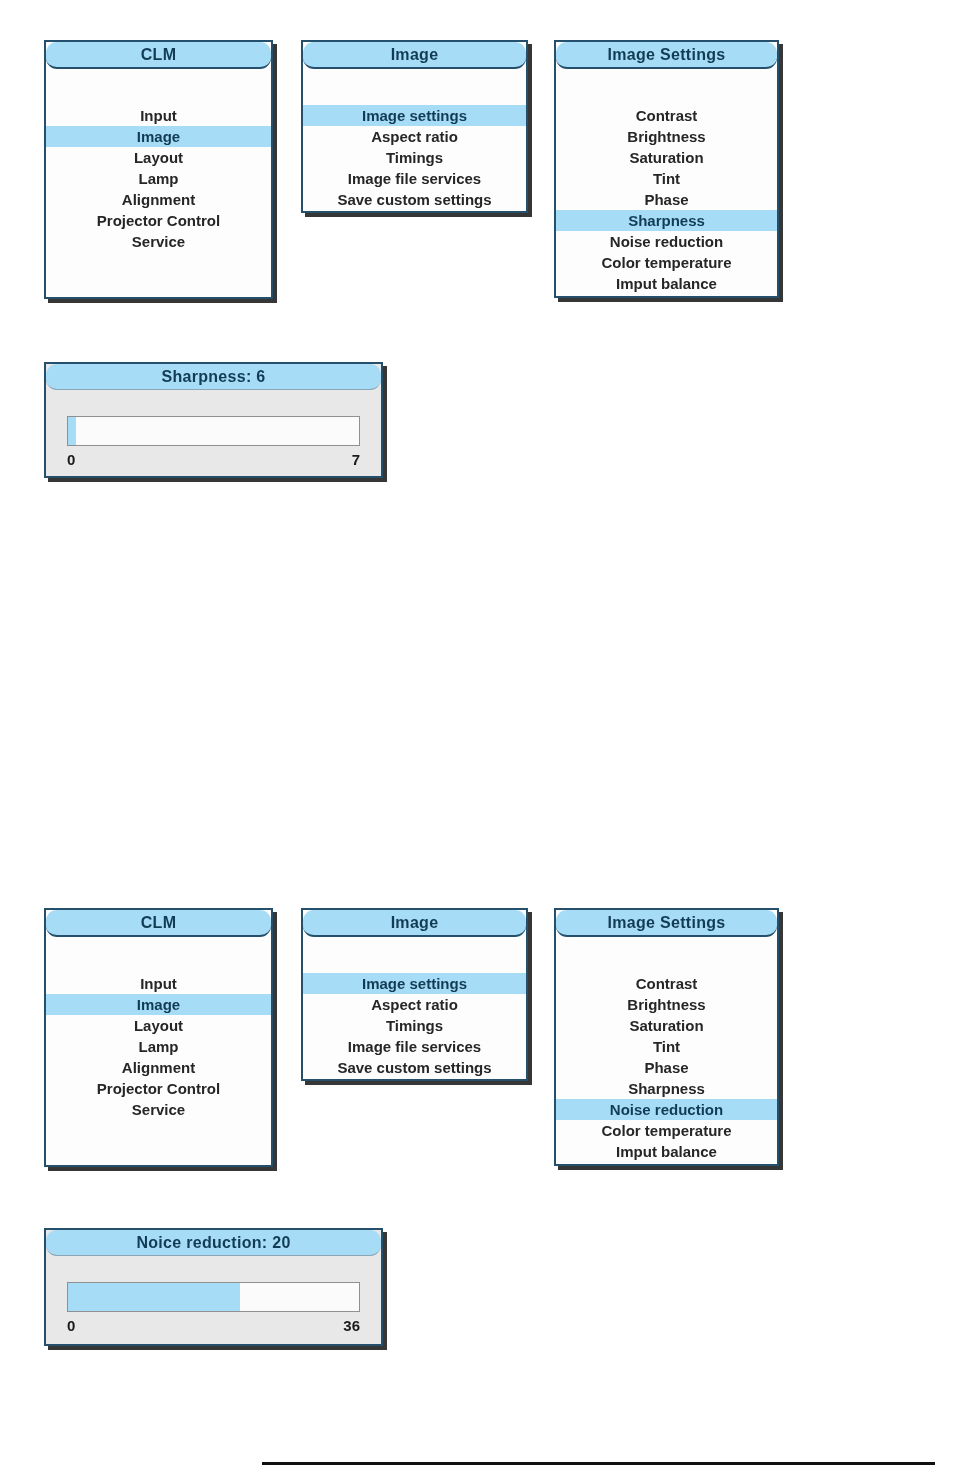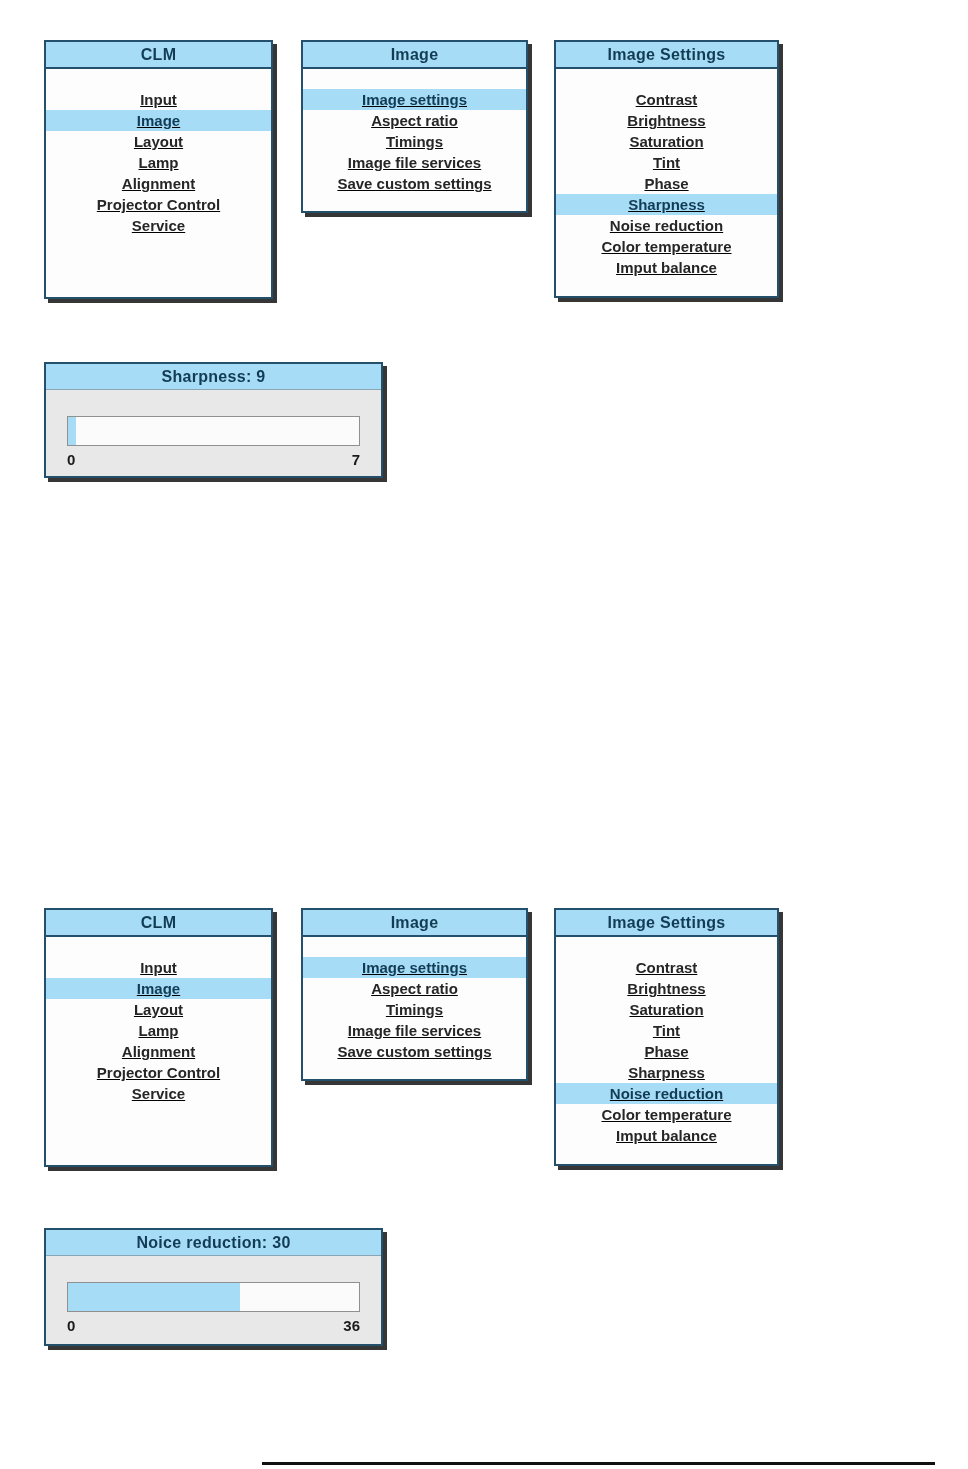--- a/index.html
+++ b/index.html
@@ -15,23 +15,23 @@
     background:#fdfdfd;
     box-shadow:4px 4px 0 rgba(10,10,10,0.82);
   }
   .osd-title {
     height:25px; line-height:25px;
     background:#a7dcf6;
     border-bottom:2px solid #24506b;
     text-align:center;
     font-size:16px; font-weight:bold; color:#123c55;
     letter-spacing:0.3px;
-    white-space:nowrap; overflow:hidden;
+    white-space:nowrap; overflow:hidden;border-radius:11px;
   }
-  .menu-body { padding-top:20px;text-decoration:underline; }
+  .menu-body { padding-top:36px; }
   .menu-item {
     height:21px; line-height:21px;
     text-align:center;
     font-size:15px; font-weight:bold; color:#262626;
     white-space:nowrap;
   }
   .menu-item.selected { background:#a7dcf6; color:#123c55; }
 
   .slider-box { background:#e8e8e8; }
   .slider-box .osd-title { border-bottom:1px solid #8aa5b5; }
@@ -94,21 +94,21 @@
       <div class="menu-item">Tint</div>
       <div class="menu-item">Phase</div>
       <div class="menu-item selected">Sharpness</div>
       <div class="menu-item">Noise reduction</div>
       <div class="menu-item">Color temperature</div>
       <div class="menu-item">Imput balance</div>
     </div>
 </div>
 
 <div class="osd-box slider-box" style="left:44px; top:362px; width:339px; height:116px;">
-  <div class="osd-title">Sharpness: 9</div>
+  <div class="osd-title">Sharpness: 6</div>
   <div class="slider-body">
     <div class="slider-track">
       <div class="slider-fill" style="width: 2.7%;"></div>
     </div>
     <div class="slider-scale">
       <span>0</span>
       <span>7</span>
     </div>
   </div>
 </div>
@@ -149,21 +149,21 @@
       <div class="menu-item">Tint</div>
       <div class="menu-item">Phase</div>
       <div class="menu-item">Sharpness</div>
       <div class="menu-item selected">Noise reduction</div>
       <div class="menu-item">Color temperature</div>
       <div class="menu-item">Imput balance</div>
     </div>
 </div>
 
 <div class="osd-box slider-box" style="left:44px; top:1228px; width:339px; height:118px;">
-  <div class="osd-title">Noice reduction: 30</div>
+  <div class="osd-title">Noice reduction: 20</div>
   <div class="slider-body">
     <div class="slider-track">
       <div class="slider-fill" style="width: 59%;"></div>
     </div>
     <div class="slider-scale">
       <span>0</span>
       <span>36</span>
     </div>
   </div>
 </div>

